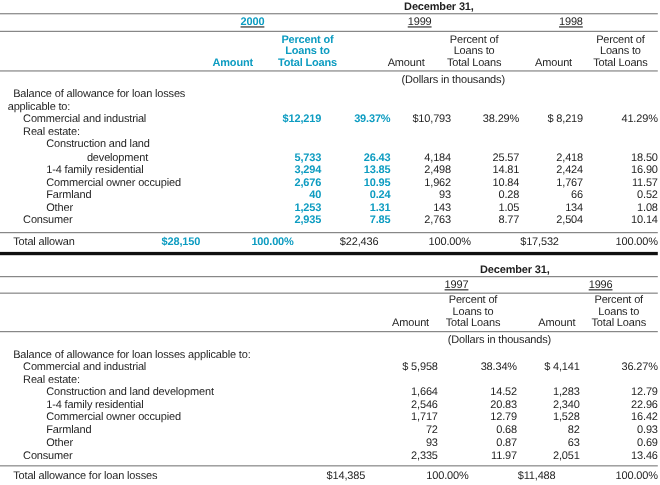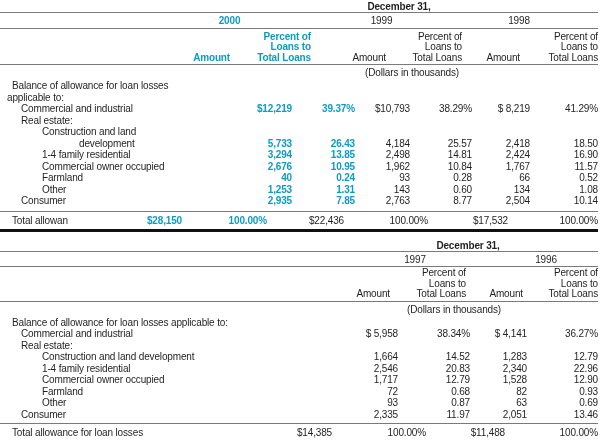--- a/index.html
+++ b/index.html
@@ -27,25 +27,25 @@
   .t1 .note-in{text-indent:26px;}
 
   
   .t2 .c1{width:88px}.t2 .c2{width:72px}.t2 .c3{width:57px}.t2 .c4{width:71px}
   .t2 .span-data{width:288px;}
   .t2 .yrA{width:160px;text-indent:50px}.t2 .yrB{width:128px;text-indent:24px}
   .t2 .date-in{text-indent:28px;}
   .t2{margin-top:7px;}
 
   .date-row{height:12px;line-height:11px;}
-  .years-row{height:15px;line-height:14px;}
+  .years-row{height:15px;line-height:14px;text-decoration:underline;}
   .t2 .years-row{height:14px;line-height:13px;}
   .heads-row{height:35px;}
   .t2 .heads-row{height:34px;}
-  .hdrP{white-space:pre-line;line-height:10.5px;padding-bottom:1px;margin-top:12px;}
+  .hdrP{white-space:pre-line;line-height:10.5px;text-align:center;padding-bottom:1px;margin-top:12px;}
   .hdrA{line-height:10.5px;padding-bottom:1px;}
   .t1 .pcol0{padding-right:18px;}   
   .t1 .pcol1{padding-right:20px;}   
   .t1 .pcol2{padding-right:14px;}   
   .t1 .pcol4{padding-right:10px;}   
   .t2 .pcolA{padding-right:4px;}
   .t1 .yr-pad{padding-right:16px;}
   .note-row{height:15px;line-height:14px;padding-left:20px;}
   .body{padding-bottom:4px;}
   .t2 .body{padding-bottom:3px;}
@@ -150,21 +150,21 @@
         <div class="c c3">93</div>
         <div class="c c4">0.28</div>
         <div class="c c5">66</div>
         <div class="c c6">0.52</div>
       </div>
       <div class="row">
         <div class="lab ind3">Other</div>
         <div class="c c1 hl">1,253</div>
         <div class="c c2 hl">1.31</div>
         <div class="c c3">143</div>
-        <div class="c c4">0.60</div>
+        <div class="c c4">1.05</div>
         <div class="c c5">134</div>
         <div class="c c6">1.08</div>
       </div>
       <div class="row">
         <div class="lab ind2">Consumer</div>
         <div class="c c1 hl">2,935</div>
         <div class="c c2 hl">7.85</div>
         <div class="c c3">2,763</div>
         <div class="c c4">8.77</div>
         <div class="c c5">2,504</div>
@@ -239,21 +239,21 @@
         <div class="c c1">2,546</div>
         <div class="c c2">20.83</div>
         <div class="c c3">2,340</div>
         <div class="c c4">22.96</div>
       </div>
       <div class="row">
         <div class="lab ind3">Commercial owner occupied</div>
         <div class="c c1">1,717</div>
         <div class="c c2">12.79</div>
         <div class="c c3">1,528</div>
-        <div class="c c4">12.90</div>
+        <div class="c c4">16.42</div>
       </div>
       <div class="row">
         <div class="lab ind3">Farmland</div>
         <div class="c c1">72</div>
         <div class="c c2">0.68</div>
         <div class="c c3">82</div>
         <div class="c c4">0.93</div>
       </div>
       <div class="row">
         <div class="lab ind3">Other</div>

